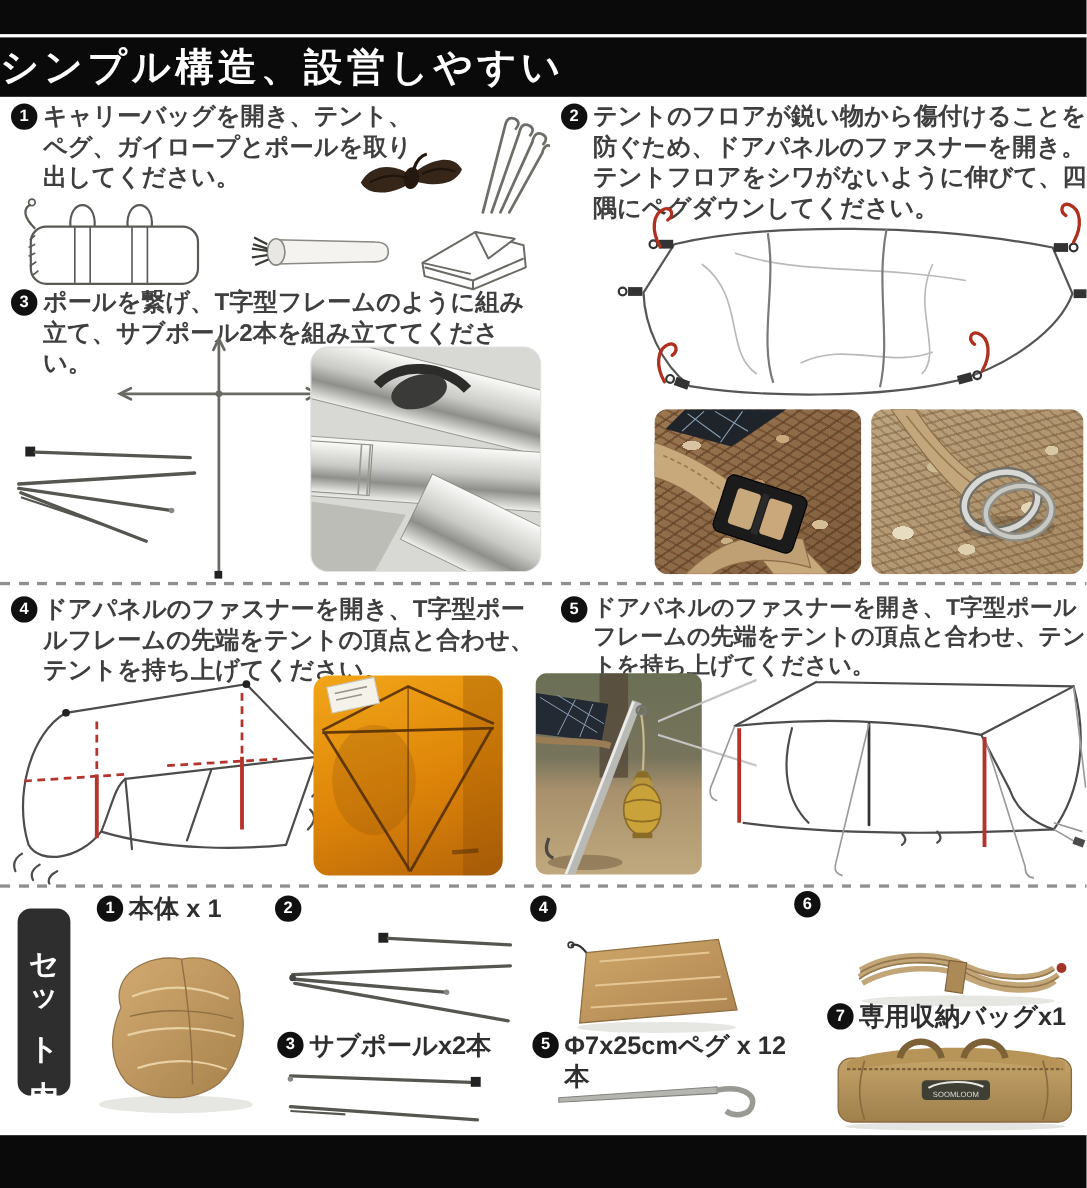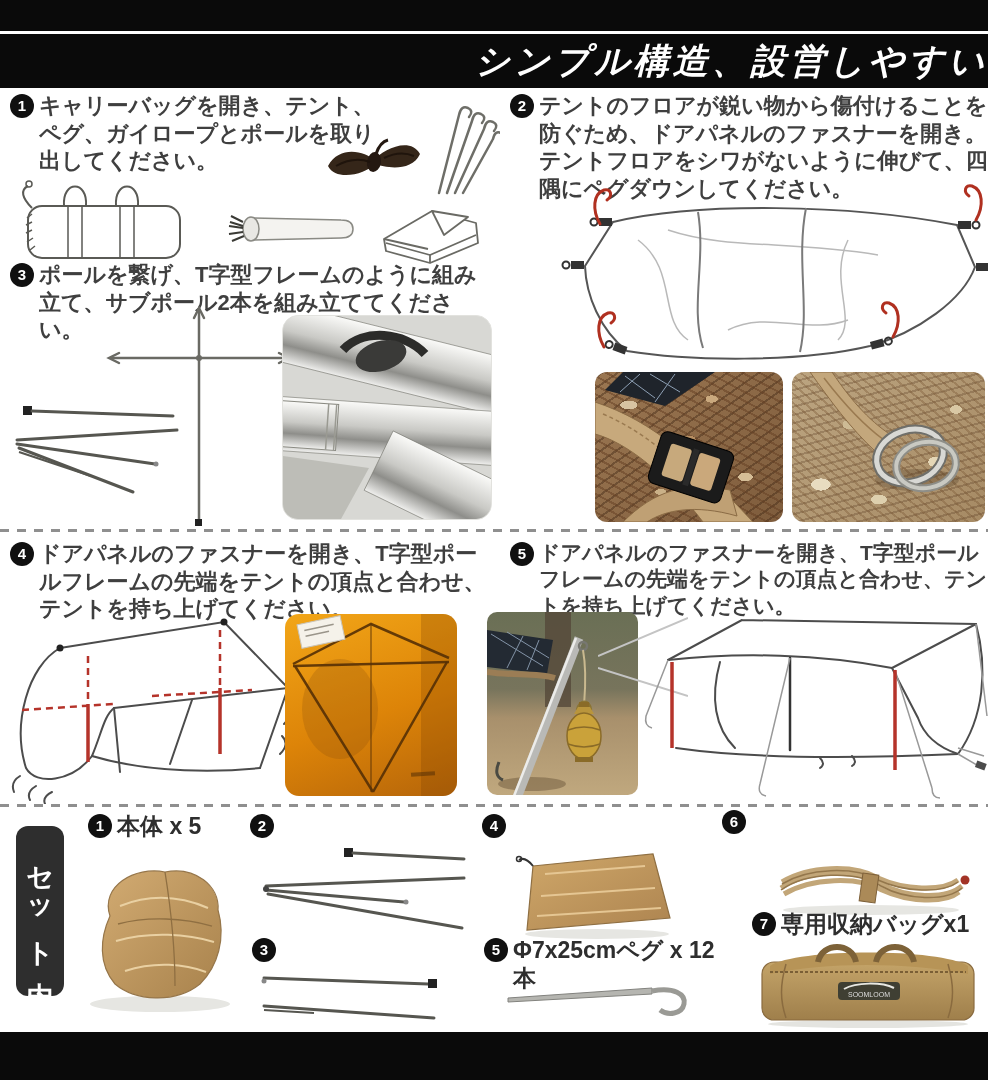--- a/index.html
+++ b/index.html
@@ -1,20 +1,20 @@
 <!DOCTYPE html>
 <html><head>
 <meta charset="utf-8">
 <style>
   html,body{margin:0;padding:0;background:#ffffff;}
   .page{position:relative;width:988px;height:1080px;background:#fff;overflow:hidden;
         font-family:"Liberation Sans","DejaVu Sans",sans-serif;color:#3b3b3b;}
   .abs{position:absolute;}
   .black{background:#0a0a0a;}
-  .title-bar{display:flex;align-items:center;justify-content:flex-end;font-style:italic;}
+  .title-bar{display:flex;align-items:center;justify-content:flex-start;}
   .title-text{color:#fff;font-size:35px;font-weight:700;letter-spacing:4px;}
   .step{display:flex;gap:5px;font-size:22px;font-weight:700;line-height:1.26;color:#3f3f3f;}
   .step .badge{margin-top:2px;}
   .badge{flex:none;width:24px;height:24px;border-radius:50%;background:#101010;color:#fff;
          font-size:15px;font-weight:700;display:flex;align-items:center;justify-content:center;}
   .photo{border-radius:12px;overflow:hidden;}
   .sep{height:3px;background:repeating-linear-gradient(90deg,#8f8f8f 0 9px,transparent 9px 17px);}
   .set-label{display:flex;gap:5px;font-size:23px;font-weight:700;color:#2e2e2e;line-height:1.22;}
   .set-label .badge{margin-top:2px;}
   .vlabel{background:#2e2e2e;border-radius:12px;display:flex;align-items:center;justify-content:center;}
@@ -320,21 +320,21 @@
   </svg>
 
   <div class="abs sep" style="left:0;top:804px;width:988px;"></div>
 
   <div class="abs vlabel" style="left:16px;top:826px;width:48px;height:170px;">
     <span>セット内容</span>
   </div>
 
   <div class="abs set-label" style="left:88px;top:812px;width:170px;">
     <span class="badge">1</span>
-    <span>本体 x 5</span>
+    <span>本体 x 1</span>
   </div>
   <svg class="abs" style="left:80px;top:846px;" width="158" height="170" viewBox="0 0 158 170">
     <defs>
       <linearGradient id="t1g" x1="0" y1="0" x2="1" y2="1">
         <stop offset="0" stop-color="#d2ab72"></stop>
           <stop offset="1" stop-color="#a8824c"></stop>
       </linearGradient>
     </defs>
     <ellipse cx="80" cy="158" rx="70" ry="8" fill="#e6e6e2"></ellipse>
     <path d="M30,70 C20,40 55,20 85,26 C115,20 140,40 138,64 C146,92 138,120 120,138 C95,158 55,155 35,138 C18,118 20,92 30,70 Z" fill="url(#t1g)" stroke="#96764a" stroke-width="1.2"></path>
@@ -359,20 +359,21 @@
       <path d="M10,44 L208,36"></path>
       <path d="M10,48 L148,60"></path>
       <path d="M12,52 L206,86"></path>
     </g>
     <circle cx="150" cy="60" r="2.5" fill="#888"></circle>
     <circle cx="10" cy="47" r="3" fill="#444"></circle>
   </svg>
 
   <div class="abs set-label" style="left:252px;top:936px;width:220px;">
     <span class="badge">3</span>
+    <span>サブポールx2本</span>
   </div>
   <svg class="abs" style="left:256px;top:966px;" width="214" height="62" viewBox="0 0 214 62">
     <g stroke="#565650" stroke-width="3" stroke-linecap="round" fill="none">
       <path d="M8,12 L172,18"></path>
       <path d="M8,40 L178,52"></path>
     </g>
     <path d="M8,44 L58,47" stroke="#565650" stroke-width="2"></path>
     <rect x="172" y="13" width="9" height="9" fill="#222"></rect>
     <circle cx="8" cy="15" r="2.5" fill="#888"></circle>
   </svg>

